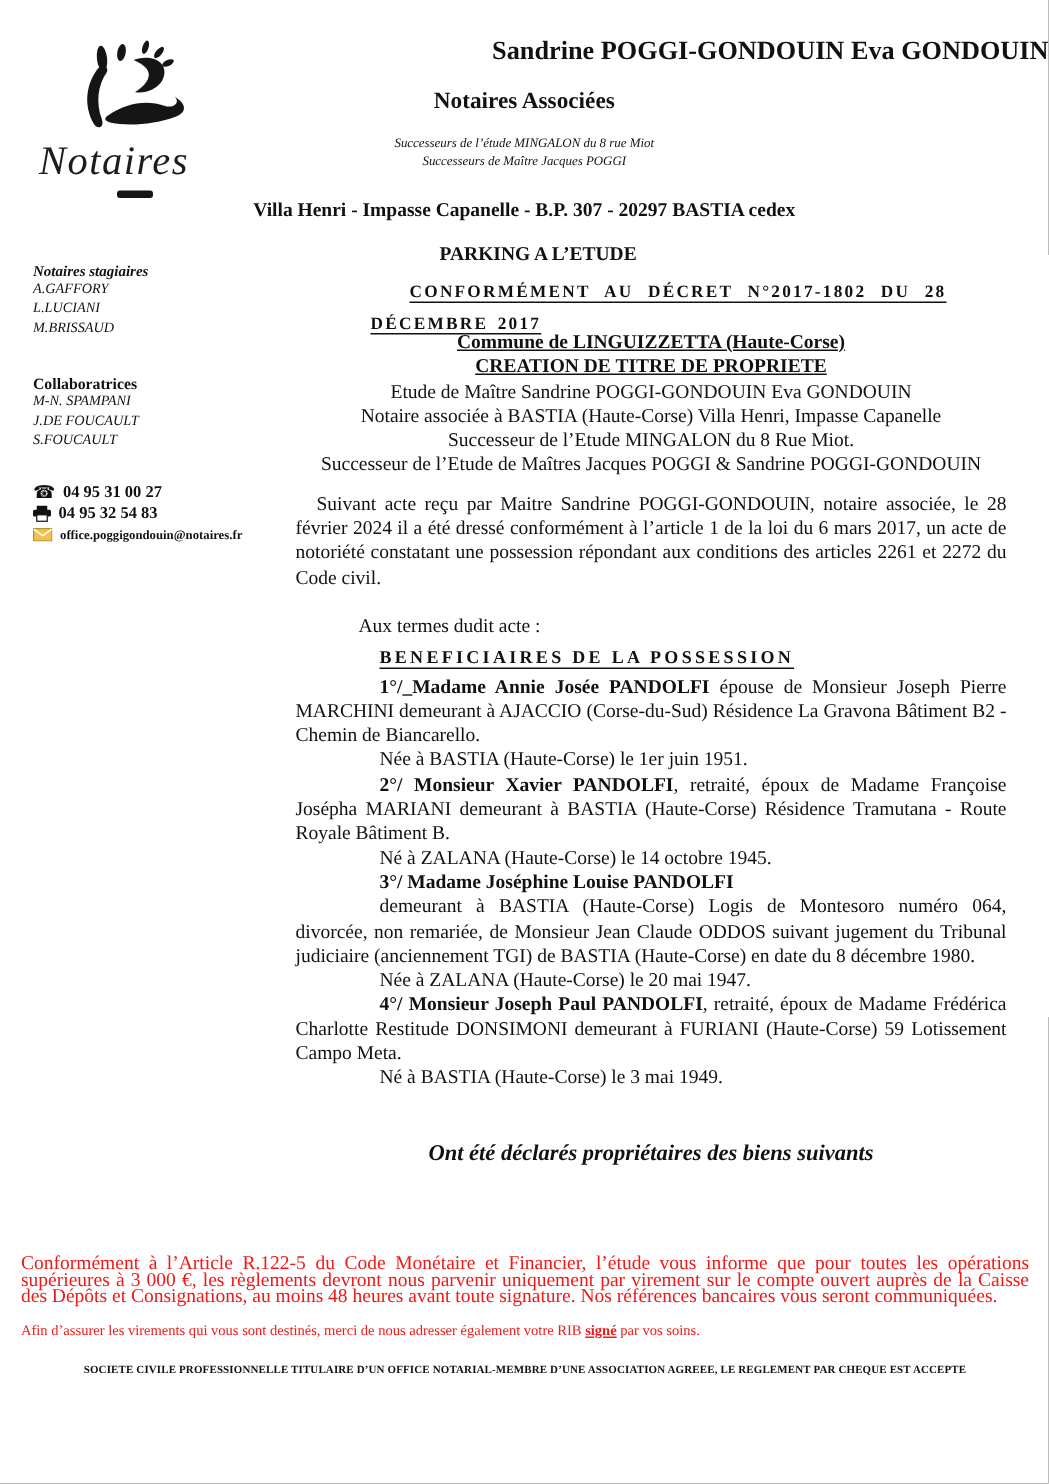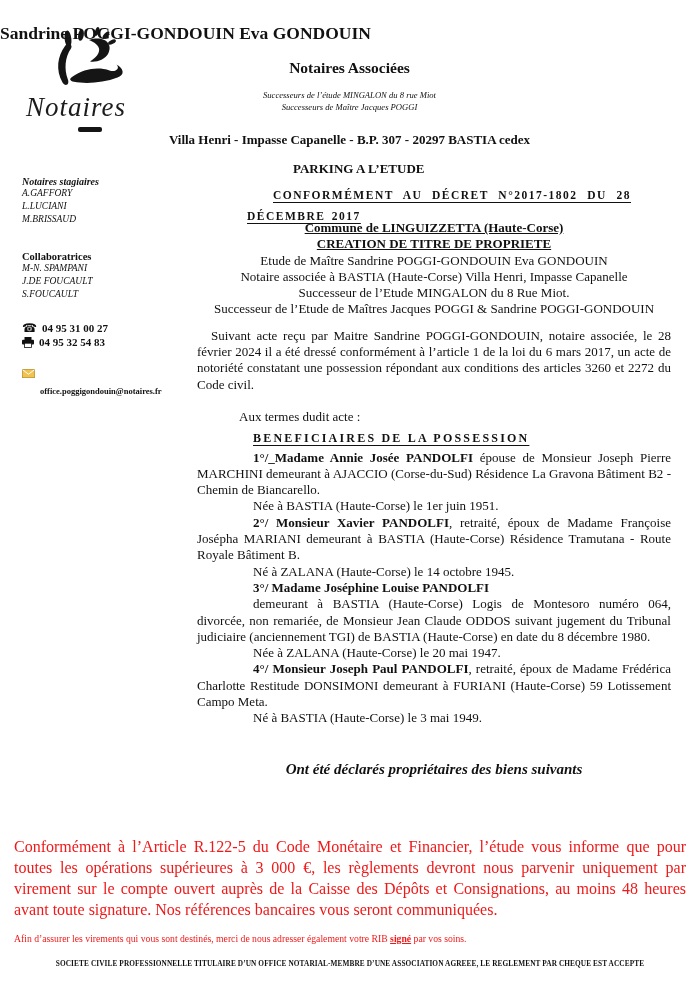--- a/index.html
+++ b/index.html
@@ -7,56 +7,56 @@
     position:relative;width:699px;height:989px;background:#ffffff;
     font-family:"Liberation Serif","DejaVu Serif",serif;color:#111;
     margin:0 auto;overflow:hidden;
   }
   
   .logo{position:absolute;left:26px;top:26px;width:128px;text-align:left;}
   .logo-figure{display:block;margin:0 auto;}
   .logo-text{font-style:italic;font-size:27px;color:#1c1c1c;letter-spacing:1px;margin-top:-6px;}
   .logo-dash{width:24px;height:5px;background:#151515;border-radius:2px;margin:4px auto 0 auto;}
   
-  .h-title{position:absolute;left:0;top:23px;width:100%;text-align:left;font-size:17.5px;font-weight:bold;}
+  .h-title{position:absolute;left:0;top:23px;width:100%;text-align:right;font-size:17.5px;font-weight:bold;}
   .h-sub{position:absolute;left:0;top:59px;width:100%;text-align:center;font-size:15.5px;font-weight:bold;}
   .h-succ{position:absolute;left:0;top:90px;width:100%;text-align:center;font-size:8.6px;font-style:italic;line-height:11.5px;}
   .h-addr{position:absolute;left:0;top:132px;width:100%;text-align:center;font-size:13px;font-weight:bold;}
   .h-parking{position:absolute;left:293px;top:161px;font-size:13px;font-weight:bold;}
   .h-decree{position:absolute;left:247px;top:185px;width:384px;font-size:11.5px;font-weight:bold;
     letter-spacing:1.5px;word-spacing:2px;text-align:justify;line-height:21px;}
   .h-decree span{text-decoration:underline;text-underline-offset:3px;text-indent:26px;}
   .h-decree{text-indent:26px;}
   
   .sidebar{position:absolute;left:22px;top:176px;width:175px;font-size:9.5px;}
   .sb-head1{font-weight:bold;font-style:italic;font-size:10px;}
   .sb-head2{font-weight:bold;font-size:10.5px;margin-top:25px;}
   .sb-name{font-style:italic;line-height:13px;}
   .sb-contact{margin-top:20px;}
   .sb-row{display:flex;align-items:center;gap:5px;line-height:14px;}
   .sb-num{font-weight:bold;font-size:11px;}
-  .sb-mail{font-weight:bold;font-size:8.5px;margin-top:35px;}
+  .sb-mail{font-weight:bold;font-size:8.5px;}
   .phone-glyph{font-family:"DejaVu Sans",sans-serif;font-size:12px;line-height:12px;}
   
   .main{position:absolute;left:197px;top:220px;width:474px;font-size:13px;line-height:16.3px;}
   .c-head{text-align:center;font-weight:bold;text-decoration:underline;}
   .etude{text-align:center;}
   .etude .wrapline{width:442px;margin:0 auto;}
   .intro{margin-top:10px;text-align:justify;text-indent:14px;}
   .aux{margin-top:16px;text-indent:42px;}
   .benef-h{margin:5px 0 3px 56px;font-size:12px;font-weight:bold;letter-spacing:2.2px;
     text-decoration:underline;text-underline-offset:3px;}
   .bpara{margin:0;text-align:justify;text-indent:56px;}
   .birth{margin:0;text-indent:56px;}
   .declare{margin-top:34px;text-align:center;font-weight:bold;font-style:italic;font-size:15px;
     }
   
   .footer{position:absolute;left:14px;top:836px;width:672px;}
   .red{color:#f01818;}
-  .red-para{font-size:16px;line-height:21px;text-align:justify;margin:0;font-family:Liberation Serif, serif;}
+  .red-para{font-size:13px;line-height:11px;text-align:justify;margin:0;font-family:Liberation Serif, serif;}
   .red-line{font-size:9.7px;margin-top:13px;}
   .red-line b{text-decoration:underline;}
   .legal{margin-top:15px;text-align:center;font-size:7.3px;font-weight:bold;letter-spacing:0.1px;}
   p{margin:0;}
 </style>
 </head>
 <body>
 
 <div class="page">
 
@@ -127,21 +127,21 @@
     <div class="c-head">Commune de LINGUIZZETTA (Haute-Corse)</div>
     <div class="c-head">CREATION DE TITRE DE PROPRIETE</div>
 
     <div class="etude">
       <div>Etude de Maître Sandrine POGGI-GONDOUIN Eva GONDOUIN</div>
       <div>Notaire associée à BASTIA (Haute-Corse) Villa Henri, Impasse Capanelle</div>
       <div>Successeur de l’Etude MINGALON du 8 Rue Miot.</div>
       <div class="wrapline">Successeur de l’Etude de Maîtres Jacques POGGI &amp; Sandrine POGGI-GONDOUIN</div>
     </div>
 
-    <p class="intro">Suivant acte reçu par Maitre Sandrine POGGI-GONDOUIN, notaire associée, le 28 février 2024 il a été dressé conformément à l’article 1 de la loi du 6 mars 2017, un acte de notoriété constatant une possession répondant aux conditions des articles 3260 et 2272 du Code civil.</p>
+    <p class="intro">Suivant acte reçu par Maitre Sandrine POGGI-GONDOUIN, notaire associée, le 28 février 2024 il a été dressé conformément à l’article 1 de la loi du 6 mars 2017, un acte de notoriété constatant une possession répondant aux conditions des articles 2261 et 2272 du Code civil.</p>
 
     <p class="aux">Aux termes dudit acte :</p>
 
     <div class="benef-h">BENEFICIAIRES DE LA POSSESSION</div>
 
     <p class="bpara"><b>1°/_Madame Annie Josée PANDOLFI</b><span> épouse de Monsieur Joseph Pierre MARCHINI demeurant à AJACCIO (Corse-du-Sud) Résidence La Gravona Bâtiment B2 - Chemin de Biancarello.</span></p>
     <p class="birth">Née à BASTIA (Haute-Corse) le  1er juin 1951.</p>
 
     <p class="bpara"><b>2°/ Monsieur Xavier PANDOLFI</b><span>, retraité, époux de Madame Françoise Josépha MARIANI demeurant à BASTIA (Haute-Corse) Résidence Tramutana - Route Royale Bâtiment B.</span></p>
     <p class="birth">Né à ZALANA (Haute-Corse) le  14 octobre 1945.</p>

